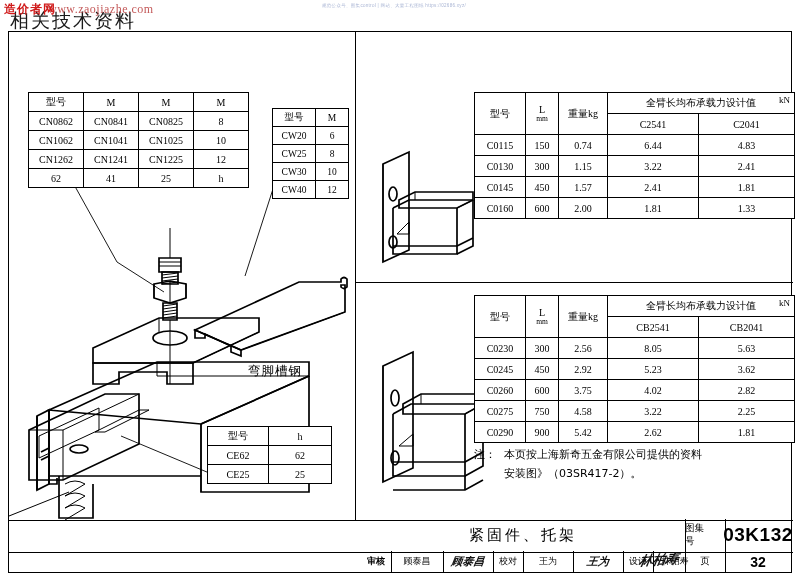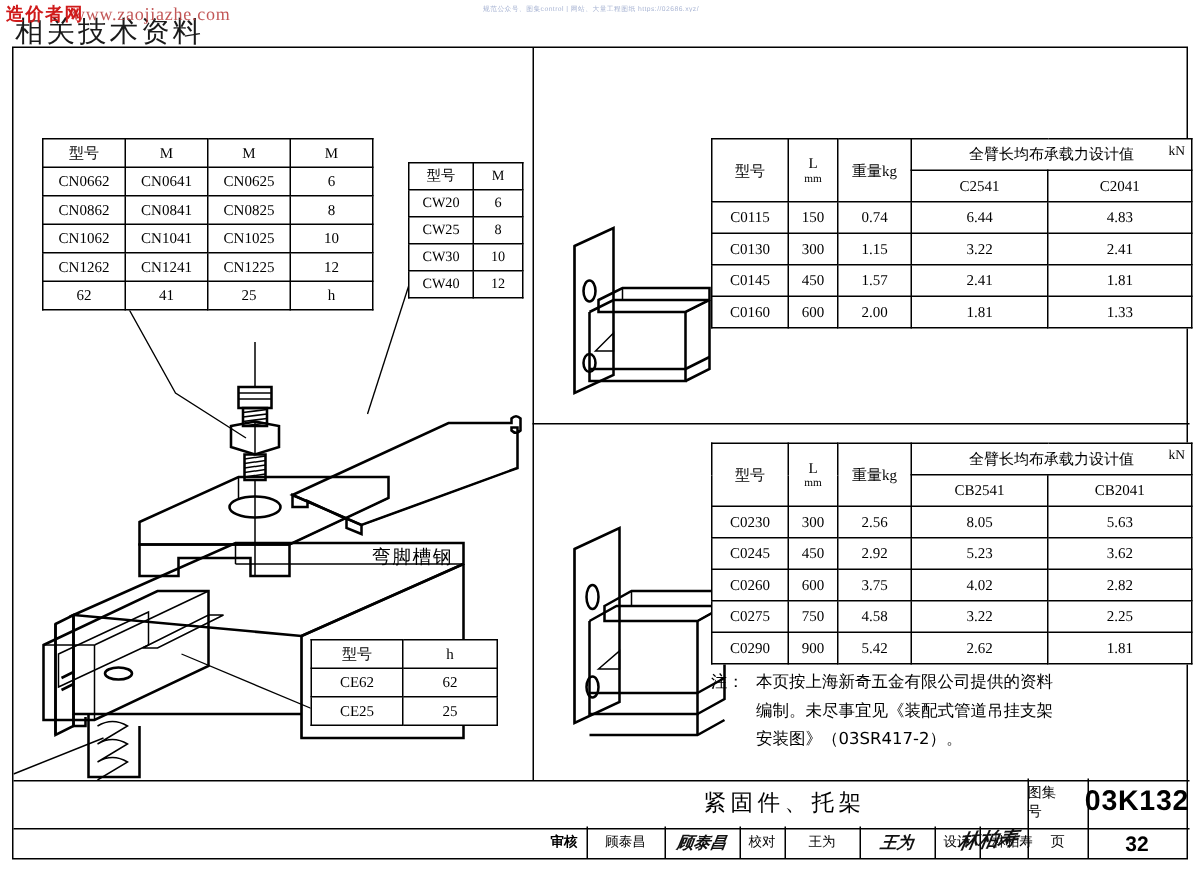--- a/index.html
+++ b/index.html
@@ -269,26 +269,20 @@
 
 <table class="dt" id="tbl-cn">
   <tbody>
     <tr>
       <td class="cjk">型号</td>
       <td>M</td>
       <td>M</td>
       <td>M</td>
     </tr>
     <tr>
-      <td>CN0662</td>
-      <td>CN0641</td>
-      <td>CN0625</td>
-      <td>6</td>
-    </tr>
-    <tr>
       <td>CN0862</td>
       <td>CN0841</td>
       <td>CN0825</td>
       <td>8</td>
     </tr>
     <tr>
       <td>CN1062</td>
       <td>CN1041</td>
       <td>CN1025</td>
       <td>10</td>
@@ -453,21 +447,20 @@
       <td class="k-b">1.81</td>
     </tr>
   </tbody>
 </table>
 
 <div id="lbl-cao">弯脚槽钢</div>
 
 <div id="note">
   <span class="note-lead">注：</span>
   <div class="note-body">本页按上海新奇五金有限公司提供的资料</div>
-  <div class="note-body">编制。未尽事宜见《装配式管道吊挂支架</div>
   <div class="note-body">安装图》（03SR417-2）。</div>
 </div>
 
 <div id="titleblock">
   <div class="tb-line" style="left:324px;top:0;width:1.2px;height:53px;background:#000;"></div>
   <div class="tb-line" style="left:364px;top:0;width:1.2px;height:53px;background:#000;"></div>
 
   <div id="tb-title">紧固件、托架</div>
   <div id="tb-atlas-label">图集号</div>
   <div id="tb-atlas-no">03K132</div>

